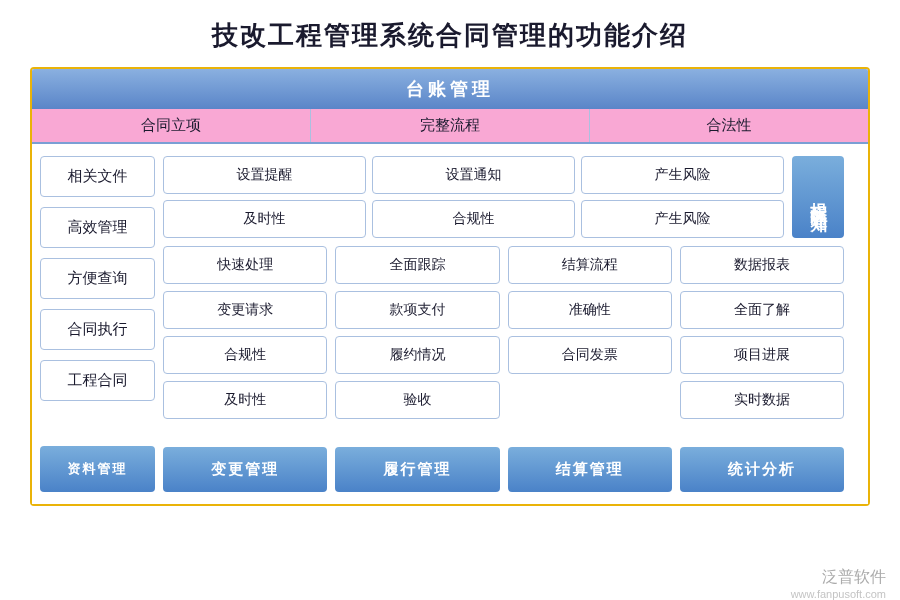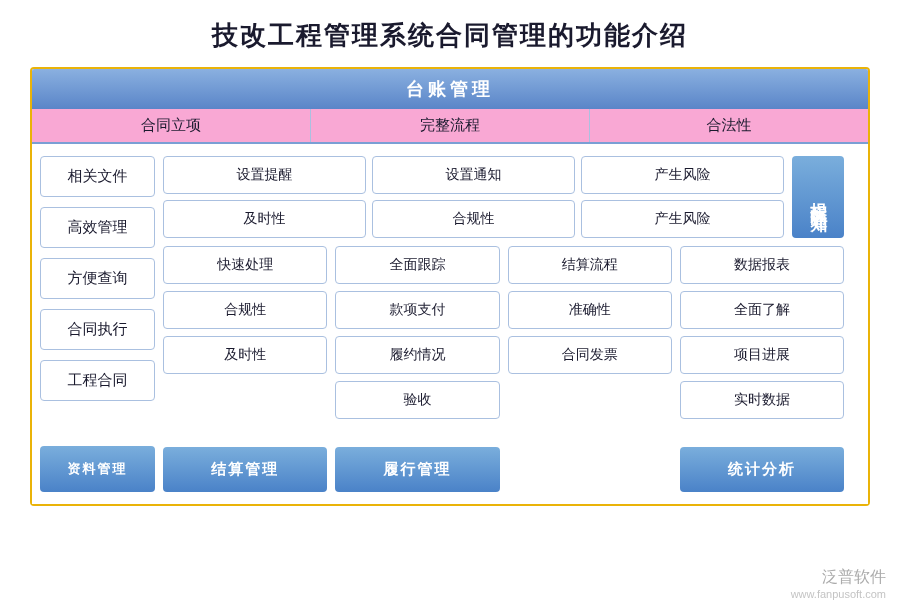--- a/index.html
+++ b/index.html
@@ -246,40 +246,42 @@
             <div class="notify-cell">合规性</div>
             <div class="notify-cell">产生风险</div>
           </div>
         <div class="tixing-box">提醒通知</div>
       </div>
 
       <div class="bottom-cols" id="bottom-cols">
           <div class="module-col">
             <div class="module-items">
               <div class="module-cell">快速处理</div>
+              <div class="module-cell">变更请求</div>
               <div class="module-cell">合规性</div>
               <div class="module-cell">及时性</div>
             </div>
-            <div class="module-bottom-btn">结算管理</div>
+            <div class="module-bottom-btn">变更管理</div>
           </div>
           <div class="module-col">
             <div class="module-items">
               <div class="module-cell">全面跟踪</div>
               <div class="module-cell">款项支付</div>
               <div class="module-cell">履约情况</div>
               <div class="module-cell">验收</div>
             </div>
             <div class="module-bottom-btn">履行管理</div>
           </div>
           <div class="module-col">
             <div class="module-items">
               <div class="module-cell">结算流程</div>
               <div class="module-cell">准确性</div>
               <div class="module-cell">合同发票</div>
             </div>
+            <div class="module-bottom-btn">结算管理</div>
           </div>
           <div class="module-col">
             <div class="module-items">
               <div class="module-cell">数据报表</div>
               <div class="module-cell">全面了解</div>
               <div class="module-cell">项目进展</div>
               <div class="module-cell">实时数据</div>
             </div>
             <div class="module-bottom-btn">统计分析</div>
           </div>

